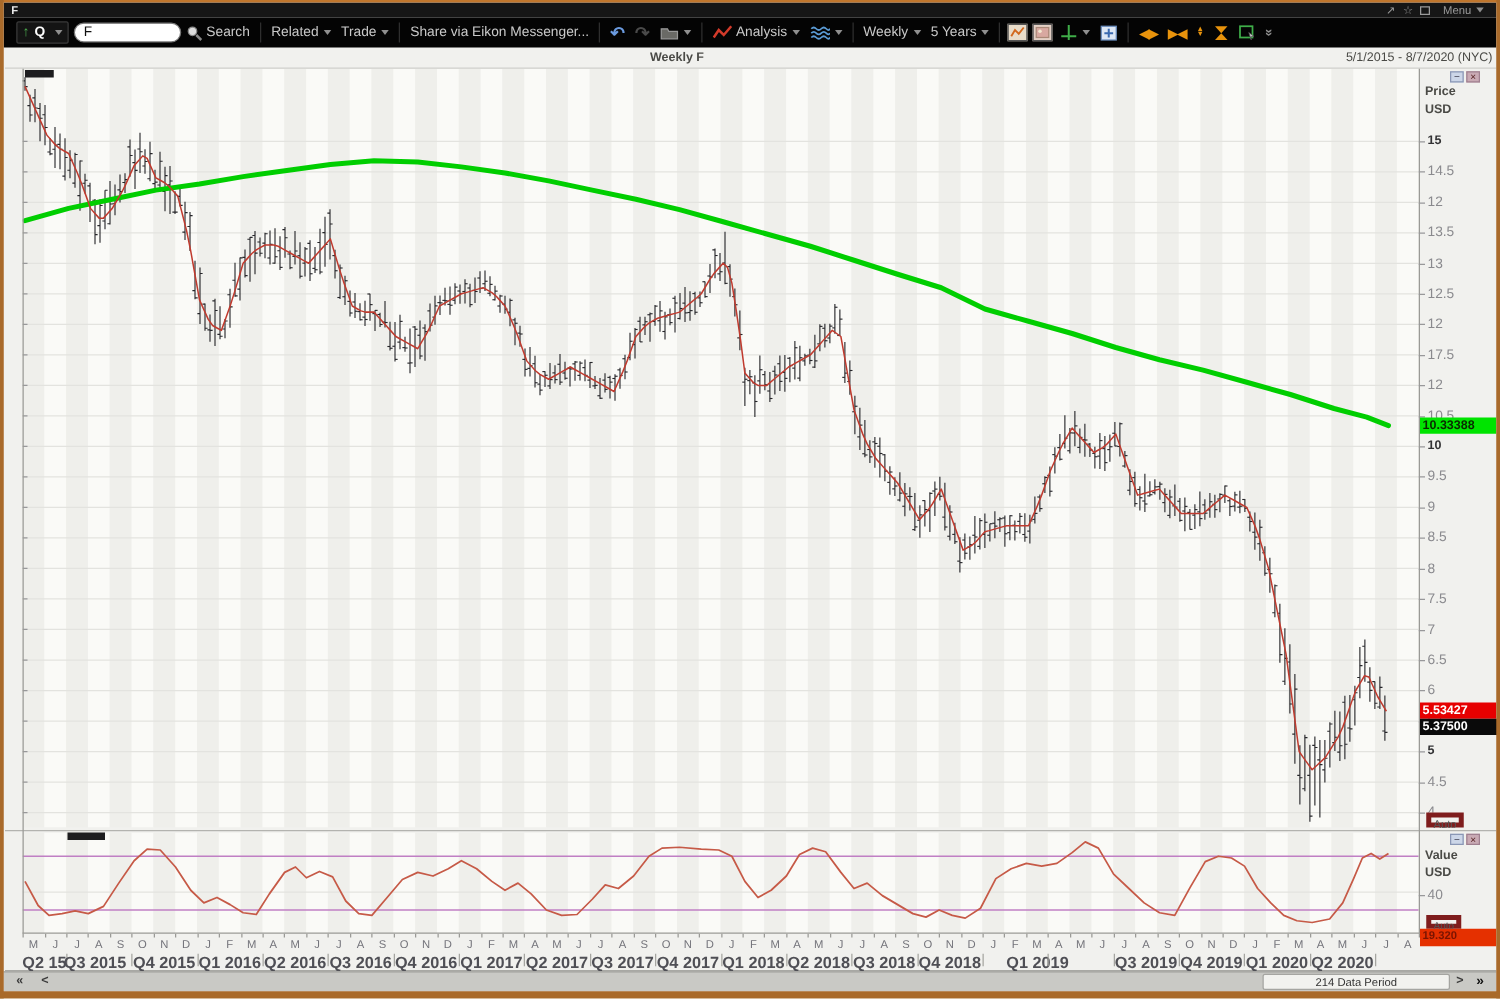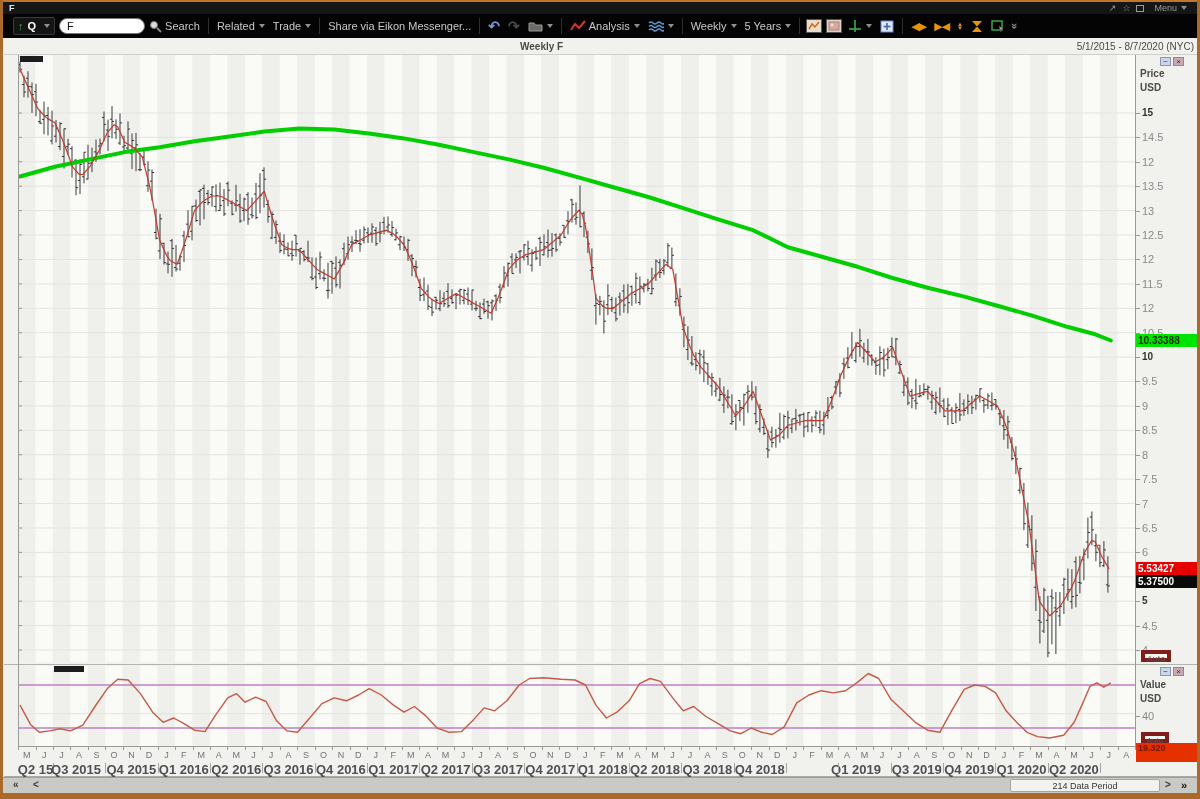--- a/index.html
+++ b/index.html
@@ -1216,21 +1216,21 @@
       <div class="axlabel" style="left: 1142px; top: 156px;">12</div>
       <div class="tickdash" style="left: 1135px; top: 186px;"></div>
       <div class="axlabel" style="left: 1142px; top: 180px;">13.5</div>
       <div class="tickdash" style="left: 1135px; top: 211px;"></div>
       <div class="axlabel" style="left: 1142px; top: 205px;">13</div>
       <div class="tickdash" style="left: 1135px; top: 235px;"></div>
       <div class="axlabel" style="left: 1142px; top: 229px;">12.5</div>
       <div class="tickdash" style="left: 1135px; top: 259px;"></div>
       <div class="axlabel" style="left: 1142px; top: 253px;">12</div>
       <div class="tickdash" style="left: 1135px; top: 284px;"></div>
-      <div class="axlabel" style="left: 1142px; top: 278px;">11.5</div>
+      <div class="axlabel" style="left: 1142px; top: 278px;">17.5</div>
       <div class="tickdash" style="left: 1135px; top: 308px;"></div>
       <div class="axlabel" style="left: 1142px; top: 302px;">12</div>
       <div class="tickdash" style="left: 1135px; top: 333px;"></div>
       <div class="axlabel" style="left: 1142px; top: 327px;">10.5</div>
       <div class="tickdash" style="left: 1135px; top: 357px;"></div>
       <div class="axlabel major" style="left: 1142px; top: 351px;">10</div>
       <div class="tickdash" style="left: 1135px; top: 381px;"></div>
       <div class="axlabel" style="left: 1142px; top: 375px;">9.5</div>
       <div class="tickdash" style="left: 1135px; top: 406px;"></div>
       <div class="axlabel" style="left: 1142px; top: 400px;">9</div>
@@ -1262,21 +1262,21 @@
 
   <div class="panelbtns" style="left:1160px; top:667px;">
     <div class="pbx">−</div>
     <div class="pbx close">×</div>
   </div>
   <div class="axtitle" style="left:1140px; top:679px;">Value</div>
   <div class="axtitle" style="left:1140px; top:693px;">USD</div>
   <div class="tickdash" style="left:1135px; top:716px;"></div>
   <div class="axlabel" style="left:1142px; top:710px;">40</div>
   <div class="autobox" style="left:1141px; top:732px; width:28px; height:11px; font-size:8px; line-height:9px;">Auto</div>
-  <div class="pxlabel" style="top:743px; height:19px; line-height:11px; font-size:9px; background:#e53000; color:#7a1400;">19.320</div>
+  <div class="pxlabel" style="top:743px; height:14px; line-height:11px; font-size:9px; background:#e53000; color:#7a1400;">19.320</div>
 
   <div id="xAxis">
       <div class="mtick" style="left: 18px;"></div>
       <div class="mtick" style="left: 35.5px;"></div>
       <div class="mtick" style="left: 52.9px;"></div>
       <div class="mtick" style="left: 70.4px;"></div>
       <div class="mtick" style="left: 87.8px;"></div>
       <div class="mtick" style="left: 105.3px;"></div>
       <div class="mtick" style="left: 122.7px;"></div>
       <div class="mtick" style="left: 140.2px;"></div>
@@ -1424,21 +1424,21 @@
       <div class="qlabel" style="left: 550.3px;">Q4 2017</div>
       <div class="qsep" style="left: 576.5px;"></div>
       <div class="qlabel" style="left: 602.7px;">Q1 2018</div>
       <div class="qsep" style="left: 628.9px;"></div>
       <div class="qlabel" style="left: 655px;">Q2 2018</div>
       <div class="qsep" style="left: 681.2px;"></div>
       <div class="qlabel" style="left: 707.4px;">Q3 2018</div>
       <div class="qsep" style="left: 733.6px;"></div>
       <div class="qlabel" style="left: 759.8px;">Q4 2018</div>
       <div class="qsep" style="left: 785.9px;"></div>
-      <div class="qlabel" style="left: 856px;">Q1 2019</div>
+      <div class="qlabel" style="left: 830px;">Q1 2019</div>
       <div class="qsep" style="left: 838.3px;"></div>
       <div class="qlabel" style="left: 864.5px; margin-top: 45px;">Q2 2019</div>
       <div class="qsep" style="left: 890.6px;"></div>
       <div class="qlabel" style="left: 916.8px;">Q3 2019</div>
       <div class="qsep" style="left: 943px;"></div>
       <div class="qlabel" style="left: 969.2px;">Q4 2019</div>
       <div class="qsep" style="left: 995.4px;"></div>
       <div class="qlabel" style="left: 1021.5px;">Q1 2020</div>
       <div class="qsep" style="left: 1047.7px;"></div>
       <div class="qlabel" style="left: 1073.9px;">Q2 2020</div>

